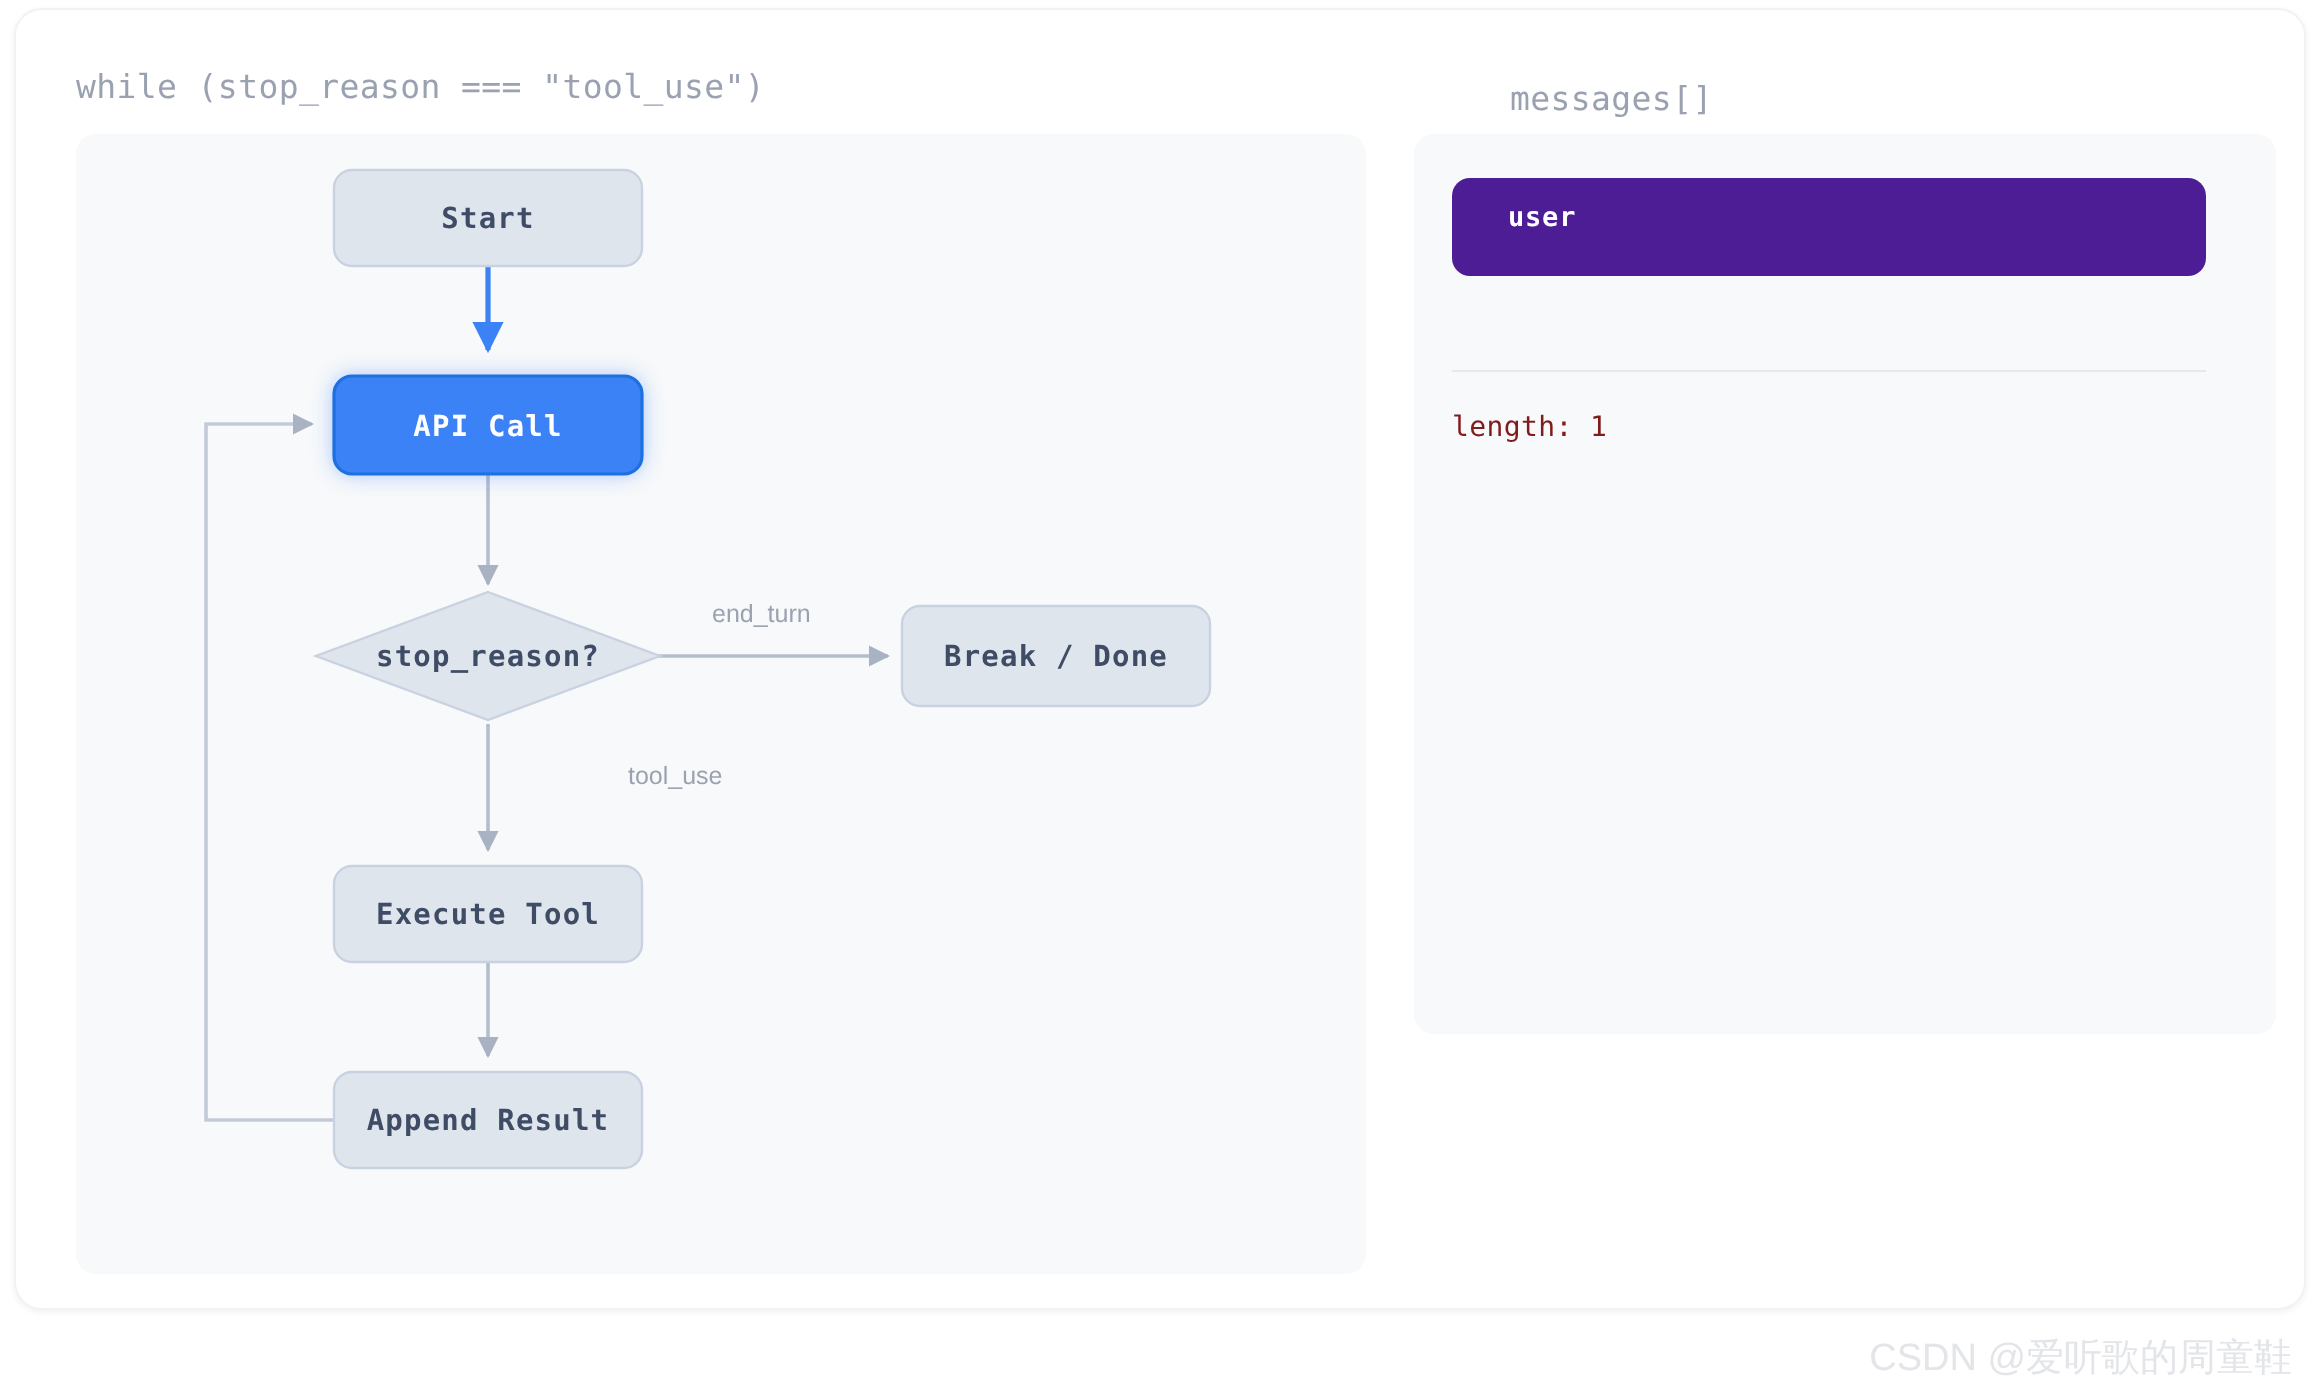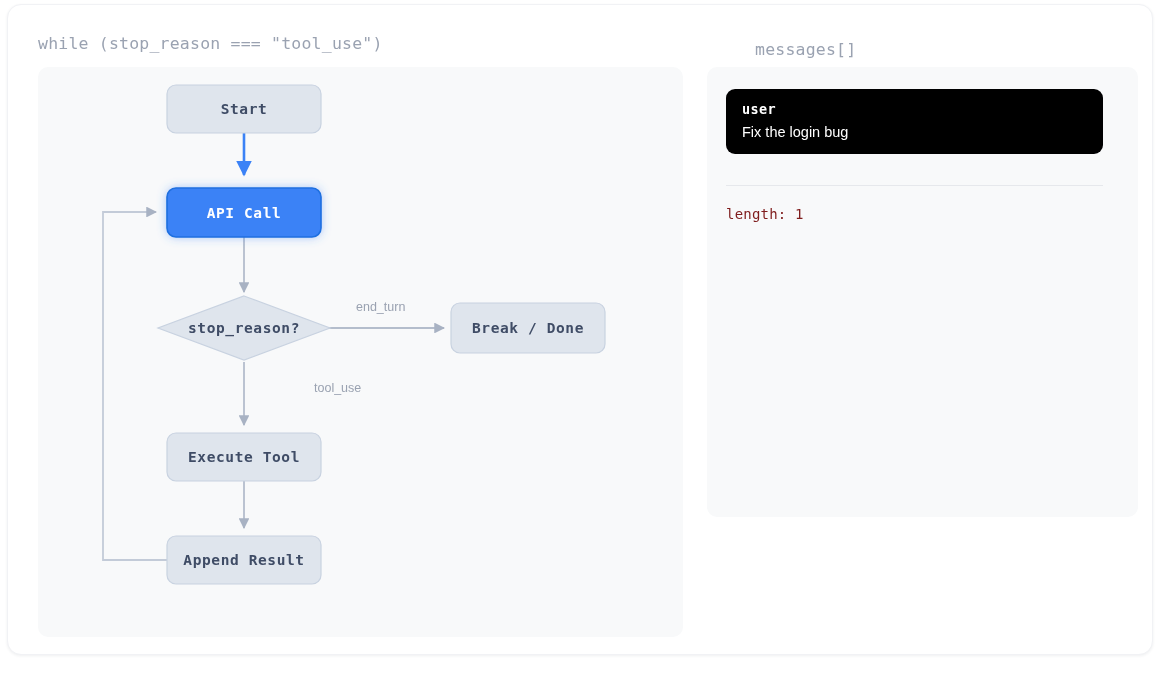--- a/index.html
+++ b/index.html
@@ -89,23 +89,23 @@
     font-size: 12.5px;
     fill: #9aa2b1;
   }
 
   
   .msg-bubble {
     position: absolute;
     left: 19px;
     top: 22px;
     width: 377px;
-    background: #000000;
+    background: #4c1d95;
     border-radius: 9px;
-    padding: 12px 16px 14px 16px;
+    padding: 12px 16px 14px 28px;
     box-sizing: border-box;
   }
   .msg-role {
     font-family: "DejaVu Sans Mono", "Liberation Mono", monospace;
     font-size: 13.5px;
     font-weight: bold;
     color: #ffffff;
     letter-spacing: 0.4px;
     margin-bottom: 7px;
   }
@@ -217,24 +217,24 @@
           <rect x="129" y="469" width="154" height="48" rx="9" ry="9" fill="#dfe5ed" stroke="#c8d2e0" stroke-width="1.2"></rect>
           <text class="node-label-mono" x="206" y="498" text-anchor="middle">Append Result</text>
         </g>
       </svg>
     </div>
 
     <div class="panel" id="messages-panel">
 
       <div class="msg-bubble">
         <div class="msg-role">user</div>
-        <div class="msg-text">Fix the login bug</div>
       </div>
 
       <div class="msg-divider"></div>
 
       <div class="msg-length">length: 1</div>
     </div>
 
   </div>
 
+  <div id="watermark">CSDN @爱听歌的周童鞋</div>
 
 </div>
 
 </body></html>

